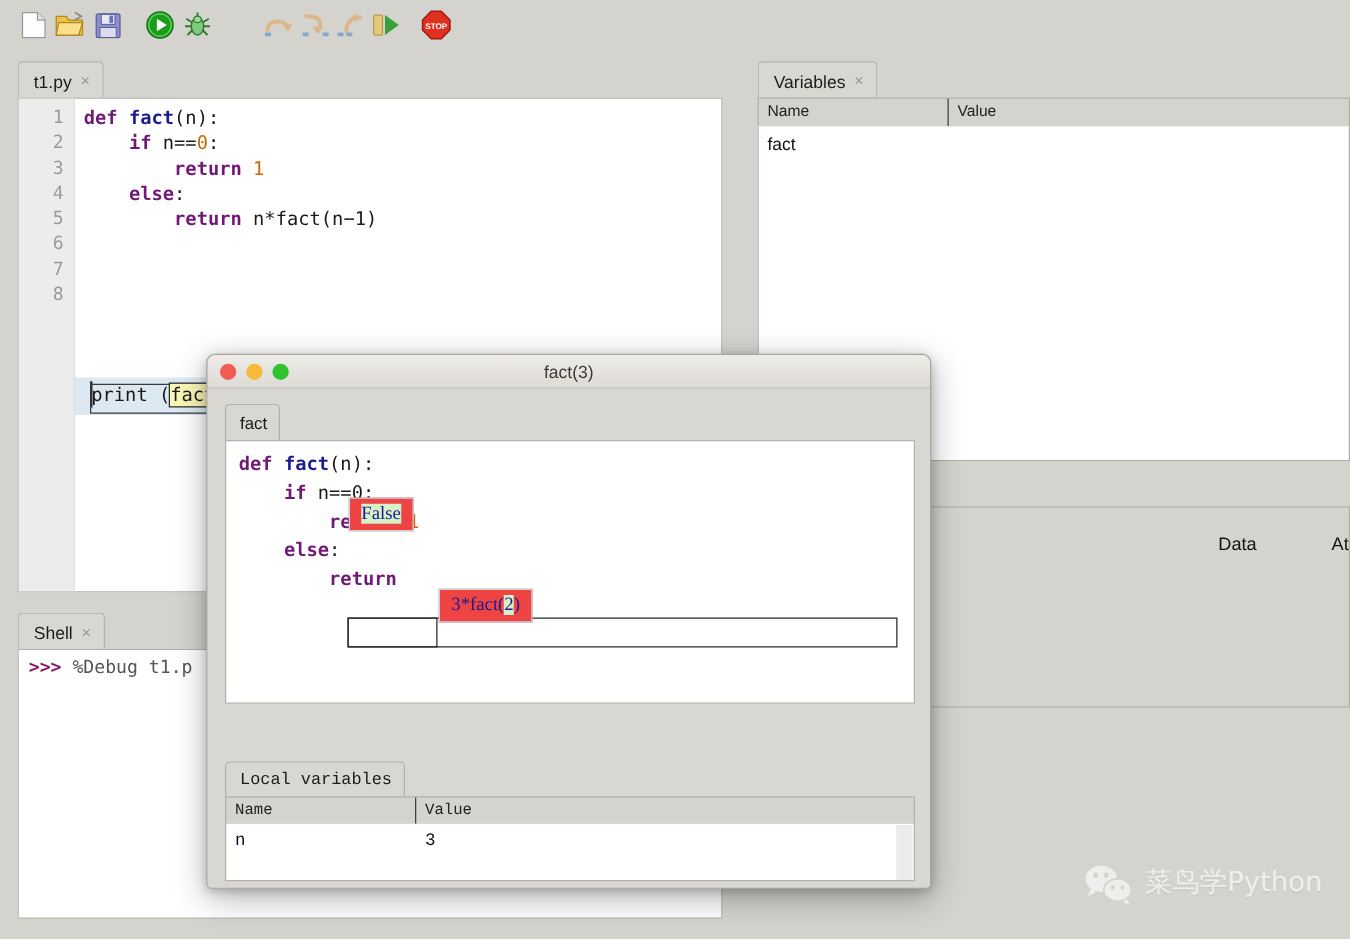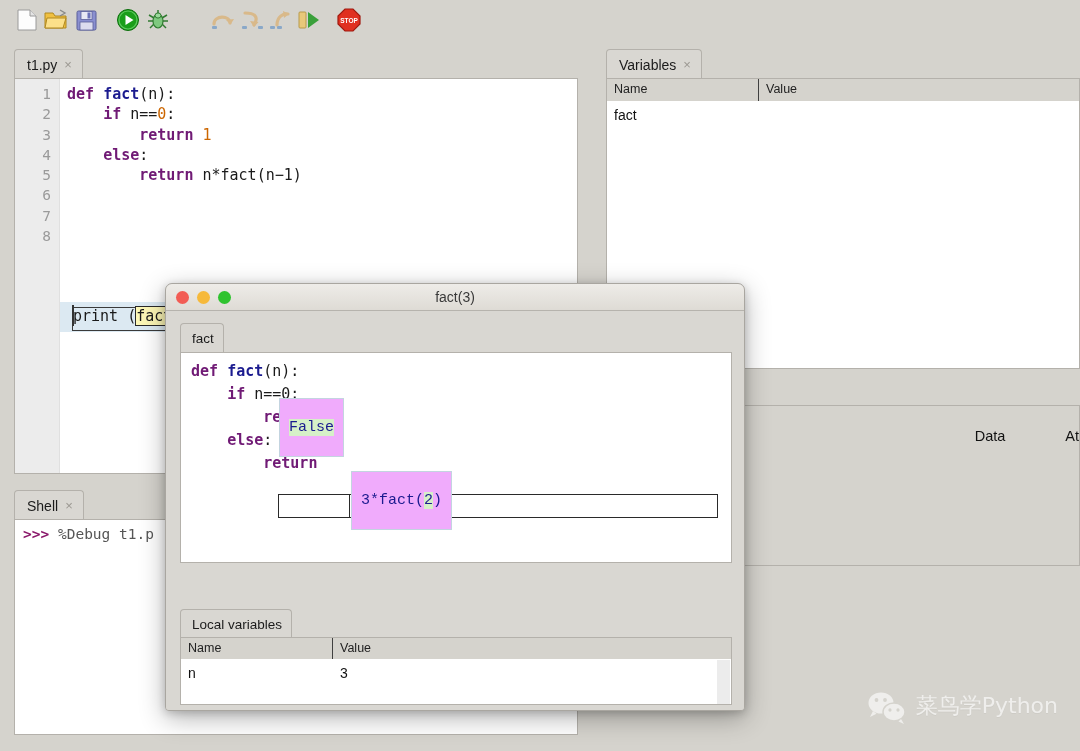--- a/index.html
+++ b/index.html
@@ -223,46 +223,46 @@
     white-space: pre;
   }
   .wm-red {
     position: absolute; right: 18px; top: 8px;
     font-size: 16.5px; font-weight: bold;
     color: #ef3b28;
     font-family: "DejaVu Sans", sans-serif;
   }
   .bubble {
     position: absolute;
-    background: #f0abfc;
+    background: #ef4444;
     border: 1px solid #c3d4e0;
-    font-family: Liberation Mono, monospace;
+    font-family: Liberation Serif, serif;
     font-size: 15px;
     color: #1b1b8f;
-    padding: 20px 9px;
+    padding: 4px 9px;
     white-space: pre;
   }
   .bub-false { left: 98px; top: 45px; }
   .bub-expr  { left: 170px; top: 118px; }
   .ghl { background: #d6f0c8; }
   .boxed-ret {
     position: absolute;
     left: 97px; top: 141px;
     width: 72px; height: 24px;
     border: 1.5px solid #2a2a2a;
   }
   .boxed-entry {
     position: absolute;
     left: 97px; top: 141px;
     width: 440px; height: 24px;
     border: 1.5px solid #2a2a2a;
   }
 
   
-  .lv-panel { position: absolute; left: 14px; top: 298px; width: 524px; height: 96px; }
+  .lv-panel { position: absolute; left: 14px; top: 298px; width: 524px; height: 96px; font-family: Liberation Mono, monospace; }
   .lv-tabstrip { position: relative; height: 29px; }
   .lv-head {
     position: absolute; left: 0; top: 28px;
     width: 552px; height: 23px;
     background: #d5d3cd; border: 1px solid #b4b1ab;
     display: flex;
   }
   .lv-rows {
     position: absolute; left: 0; top: 50px;
     width: 552px; height: 46px;

